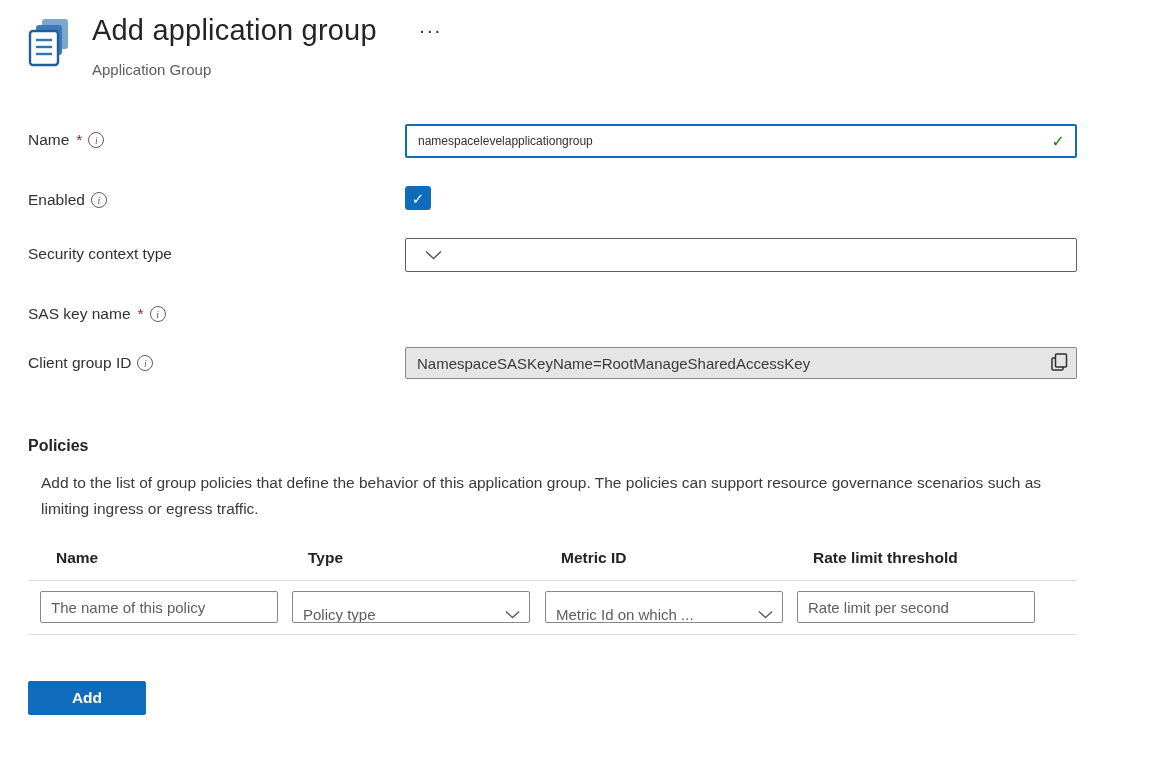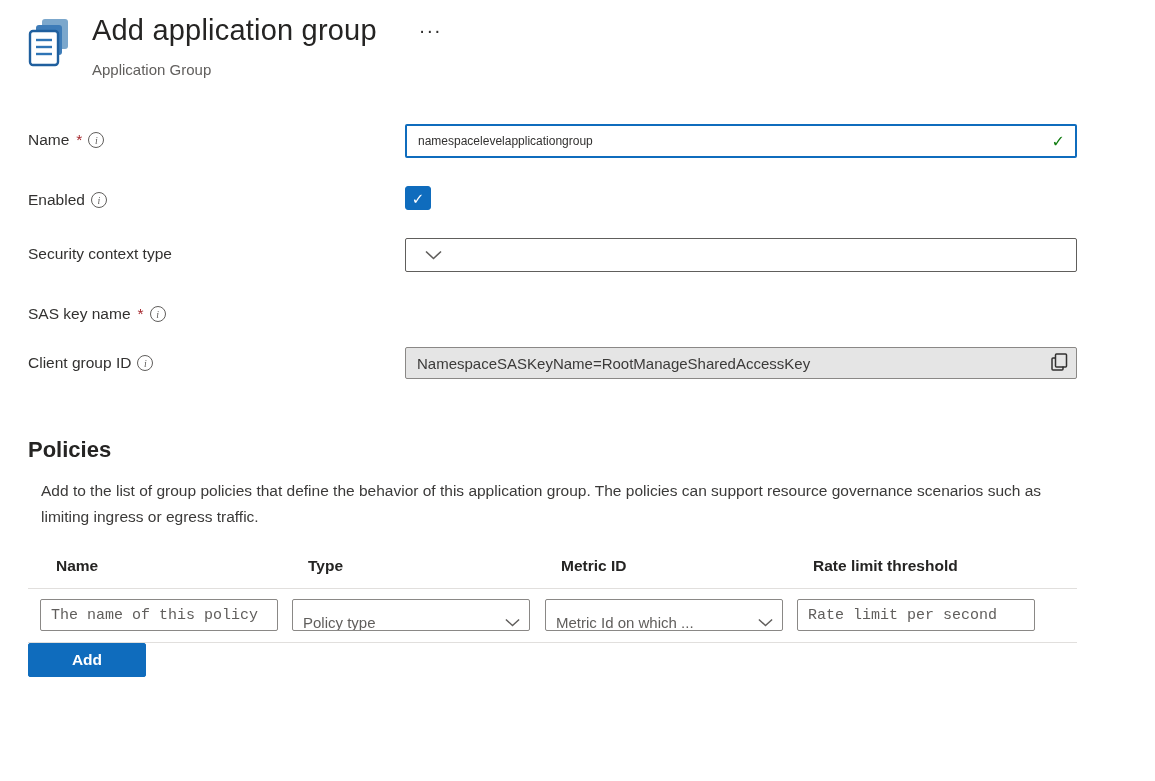--- a/index.html
+++ b/index.html
@@ -60,43 +60,43 @@
   .readonly-wrap { position: relative; width: 100%; }
   .readonly-input {
     width: 100%; height: 32px; background: #e5e5e5; border: 1px solid #8a8886; border-radius: 2px;
     display: flex; align-items: center; padding: 0 40px 0 11px; font-size: 15px; color: #3b3a39;
     white-space: nowrap; overflow: hidden;
   }
   .copy-btn { position: absolute; right: 9px; top: 6px; background: none; border: none; cursor: pointer; padding: 0; }
 
   
   .policies { margin-top: 58px; }
-  .section-heading { font-size: 22px; font-weight: 700; color: #252423; }
+  .section-heading { font-size: 16px; font-weight: 700; color: #252423; }
   .section-desc { font-size: 15.5px; color: #3b3a39; line-height: 1.65; margin-top: 15px; padding-left: 13px; width: 1030px; }
 
   .ptable { margin-top: 28px; width: 1049px; }
   .ptable-head { display: grid; grid-template-columns: 252px 253px 252px 253px; }
   .ptable-head .hcell { font-size: 15.5px; font-weight: 700; color: #252423; padding-left: 28px; }
   .ptable-divider { border: none; border-top: 1px solid #e1dfdd; margin: 13px 0 0 0; }
   .ptable-row { display: grid; grid-template-columns: 252px 253px 252px 253px; padding: 10px 0 11px 0; }
   .ptable-row .cell { padding-left: 12px; }
   .small-input {
     width: 238px; height: 32px; border: 1px solid #8a8886; border-radius: 2px; background: #fff;
-    font-size: 15px; font-family: Liberation Mono, monospace; color: #323130; padding: 0 10px; outline: none;
+    font-size: 15px; font-family: Liberation Sans, sans-serif; color: #323130; padding: 0 10px; outline: none;
   }
   .small-input::placeholder, .text-input::placeholder { color: #605e5c; opacity: 1; }
   .small-dropdown {
     width: 238px; height: 32px; border: 1px solid #8a8886; border-radius: 2px; background: #fff;
     display: flex; align-items: center; justify-content: space-between;
     padding: 14px 9px 0 10px; font-size: 15px; color: #605e5c; cursor: pointer; white-space: nowrap; overflow: hidden;
   }
   .small-dropdown .txt { overflow: hidden; text-overflow: ellipsis; }
 
   
-  .footer { }
+  .footer { margin-top: 46px; }
   .primary-btn {
     background: #0f6cbd; color: #fff; border: 1px solid #0f6cbd; border-radius: 2px;
     font-size: 15.5px; font-weight: 700; font-family: inherit;
     padding: 7px 0; width: 118px; cursor: pointer;
   }
 </style>
 </head>
 <body>
 
 <div class="page">

